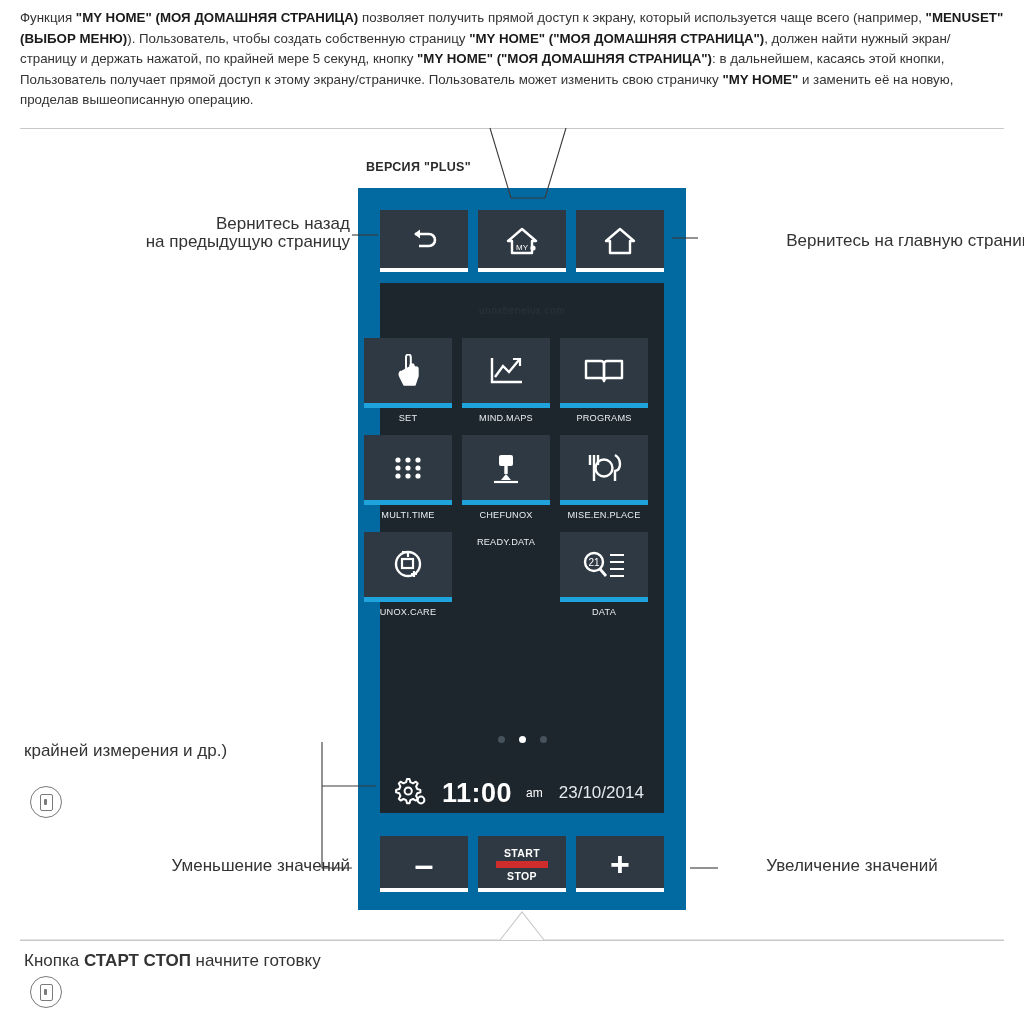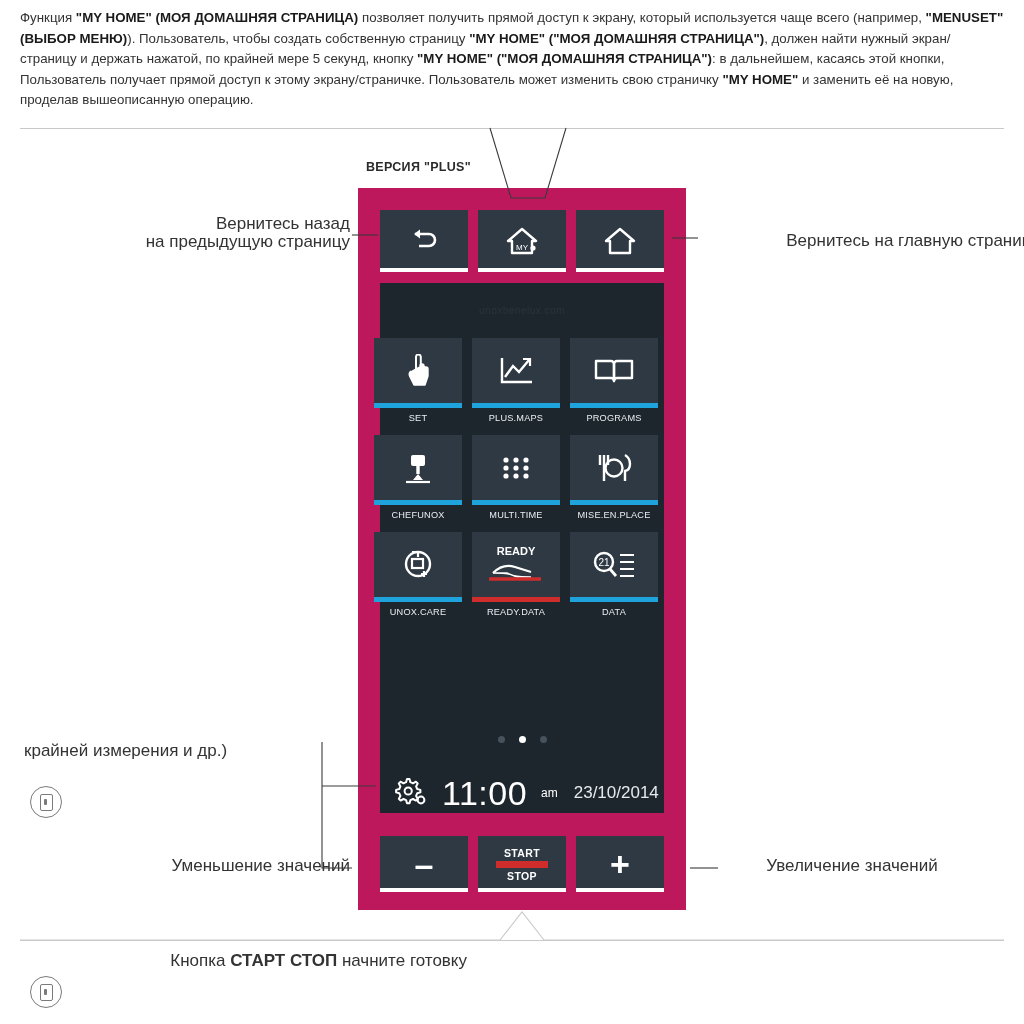--- a/index.html
+++ b/index.html
@@ -38,21 +38,21 @@
     background: #c9c9c9;
   }
 
   
   .device {
     position: absolute;
     left: 358px;
     top: 188px;
     width: 328px;
     height: 722px;
-    background: #be185d;
+    background: #0369a1;
   }
   .device-inner-screen {
     position: absolute;
     left: 22px;
     top: 95px;
     width: 284px;
     height: 530px;
     background: #1e262d;
   }
   .watermark {
@@ -100,21 +100,21 @@
     bottom: 0;
     width: 100%;
     height: 4px;
     background: #ffffff;
   }
   .navbtn svg { display: block; }
 
   
   .tiles {
     position: absolute;
-    left: 16px;
+    left: 6px;
     top: 150px;
     width: 284px;
   }
   .tilerow {
     display: flex;
     justify-content: space-between;
     margin-bottom: 12px;
   }
   .tile {
     width: 88px;
@@ -175,22 +175,22 @@
     align-items: center;
   }
   .gear-wrap {
     width: 62px;
     display: flex;
     justify-content: center;
     align-items: center;
   }
   .clock {
     color: #ffffff;
-    font-size: 34px;
-    font-weight: normal;
+    font-size: 27px;
+    font-weight: bold;
     letter-spacing: .5px;
   }
   .ampm {
     color: #ffffff;
     font-size: 12px;
     margin-left: 14px;
     font-weight: normal;
   }
   .date {
     color: #e4eaee;
@@ -280,22 +280,21 @@
   .c-increase {
     left: 722px;
     top: 857px;
     width: 260px;
     text-align: center;
   }
   .c-startstop {
     left: 24px;
     top: 952px;
     width: 420px;
-    text-align: right;
-    margin-left: 23px;
+    text-align: left;
   }
   .c-startstop b { font-weight: bold; }
 
   
   .overlay {
     position: absolute;
     left: 0; top: 0;
     width: 1024px;
     height: 1024px;
     pointer-events: none;
@@ -412,53 +411,38 @@
         <div class="face">
           <span>
             <svg width="40" height="34" viewBox="0 0 40 34">
               <path d="M6 4 V28 H36" fill="none" stroke="#ffffff" stroke-width="2.4"></path>
               <path d="M9 23 L17 12 L23 18 L33 6" fill="none" stroke="#ffffff" stroke-width="2.4"></path>
               <path d="M27 5 H34 V12" fill="none" stroke="#ffffff" stroke-width="2.2"></path>
             </svg>
           </span>
           <span class="bar"></span>
         </div>
-        <div class="label">PLUS.MAPS</div>
+        <div class="label">MIND.MAPS</div>
       </div>
 
       <div class="tile">
         <div class="face">
           <span>
             <svg width="44" height="32" viewBox="0 0 44 32">
               <path d="M4 6 h15 a3 3 0 0 1 3 3 v17 a3 3 0 0 0 -3 -3 H4 Z" fill="none" stroke="#ffffff" stroke-width="2.4" stroke-linejoin="round"></path>
               <path d="M40 6 h-15 a3 3 0 0 0 -3 3 v17 a3 3 0 0 1 3 -3 h15 Z" fill="none" stroke="#ffffff" stroke-width="2.4" stroke-linejoin="round"></path>
             </svg>
           </span>
           <span class="bar"></span>
         </div>
         <div class="label">PROGRAMS</div>
       </div>
     </div>
 
     <div class="tilerow">
-      <div class="tile">
-        <div class="face">
-          <span>
-            <svg width="34" height="34" viewBox="0 0 34 34">
-              <rect x="10" y="4" width="14" height="11" rx="2" fill="#ffffff"></rect>
-              <rect x="15.3" y="15" width="3.4" height="8" fill="#ffffff"></rect>
-              <path d="M17 23 L12 29 H22 Z" fill="#ffffff"></path>
-              <path d="M5 31 H29" stroke="#ffffff" stroke-width="2.2"></path>
-            </svg>
-          </span>
-          <span class="bar"></span>
-        </div>
-        <div class="label">CHEFUNOX</div>
-      </div>
-
       <div class="tile">
         <div class="face">
           <span>
             <svg width="38" height="30" viewBox="0 0 38 30">
               <g fill="#ffffff">
                 <circle cx="9" cy="7" r="2.6"></circle>
                   <circle cx="19" cy="7" r="2.6"></circle>
                   <circle cx="29" cy="7" r="2.6"></circle>
                 <circle cx="9" cy="15" r="2.6"></circle>
                   <circle cx="19" cy="15" r="2.6"></circle>
@@ -470,20 +454,35 @@
             </svg>
           </span>
           <span class="bar"></span>
         </div>
         <div class="label">MULTI.TIME</div>
       </div>
 
       <div class="tile">
         <div class="face">
           <span>
+            <svg width="34" height="34" viewBox="0 0 34 34">
+              <rect x="10" y="4" width="14" height="11" rx="2" fill="#ffffff"></rect>
+              <rect x="15.3" y="15" width="3.4" height="8" fill="#ffffff"></rect>
+              <path d="M17 23 L12 29 H22 Z" fill="#ffffff"></path>
+              <path d="M5 31 H29" stroke="#ffffff" stroke-width="2.2"></path>
+            </svg>
+          </span>
+          <span class="bar"></span>
+        </div>
+        <div class="label">CHEFUNOX</div>
+      </div>
+
+      <div class="tile">
+        <div class="face">
+          <span>
             <svg width="40" height="32" viewBox="0 0 40 32">
               <path d="M6 3 V13 M10 3 V13 M14 3 V13 M10 13 V29" fill="none" stroke="#ffffff" stroke-width="2.4"></path>
               <circle cx="20" cy="16" r="8.5" fill="none" stroke="#ffffff" stroke-width="2.4"></circle>
               <path d="M31 3 q5 3 5 9 t-5 7 V29" fill="none" stroke="#ffffff" stroke-width="2.4"></path>
             </svg>
           </span>
           <span class="bar"></span>
         </div>
         <div class="label">MISE.EN.PLACE</div>
       </div>
@@ -499,31 +498,20 @@
               <rect x="12" y="11" width="11" height="9" fill="none" stroke="#ffffff" stroke-width="2.2"></rect>
               <path d="M24 23 V29 M21 26 H27" stroke="#ffffff" stroke-width="2.2"></path>
             </svg>
           </span>
           <span class="bar"></span>
         </div>
         <div class="label">UNOX.CARE</div>
       </div>
 
       <div class="tile">
-        <div class="face">
-          <span>
-            <svg width="62" height="44" viewBox="0 0 62 44">
-              <text x="31" y="12" font-family="Liberation Sans, sans-serif" font-size="11" font-weight="bold" fill="#ffffff" text-anchor="middle">READY</text>
-              <path d="M8 30 q10 -10 22 -6 l16 5" fill="none" stroke="#ffffff" stroke-width="2.2"></path>
-              <path d="M8 30 l14 0 l10 4 l14 0" fill="#ffffff" stroke="#ffffff" stroke-width="1.4"></path>
-              <path d="M4 36 H56" stroke="#cf2c2c" stroke-width="3.4"></path>
-            </svg>
-          </span>
-          <span class="bar red"></span>
-        </div>
         <div class="label">READY.DATA</div>
       </div>
 
       <div class="tile">
         <div class="face">
           <span>
             <svg width="46" height="32" viewBox="0 0 46 32">
               <circle cx="13" cy="13" r="9" fill="none" stroke="#ffffff" stroke-width="2.4"></circle>
               <path d="M19 20 L25 27" stroke="#ffffff" stroke-width="2.8"></path>
               <text x="13" y="17" font-family="Liberation Sans, sans-serif" font-size="10" fill="#ffffff" text-anchor="middle">21</text>

